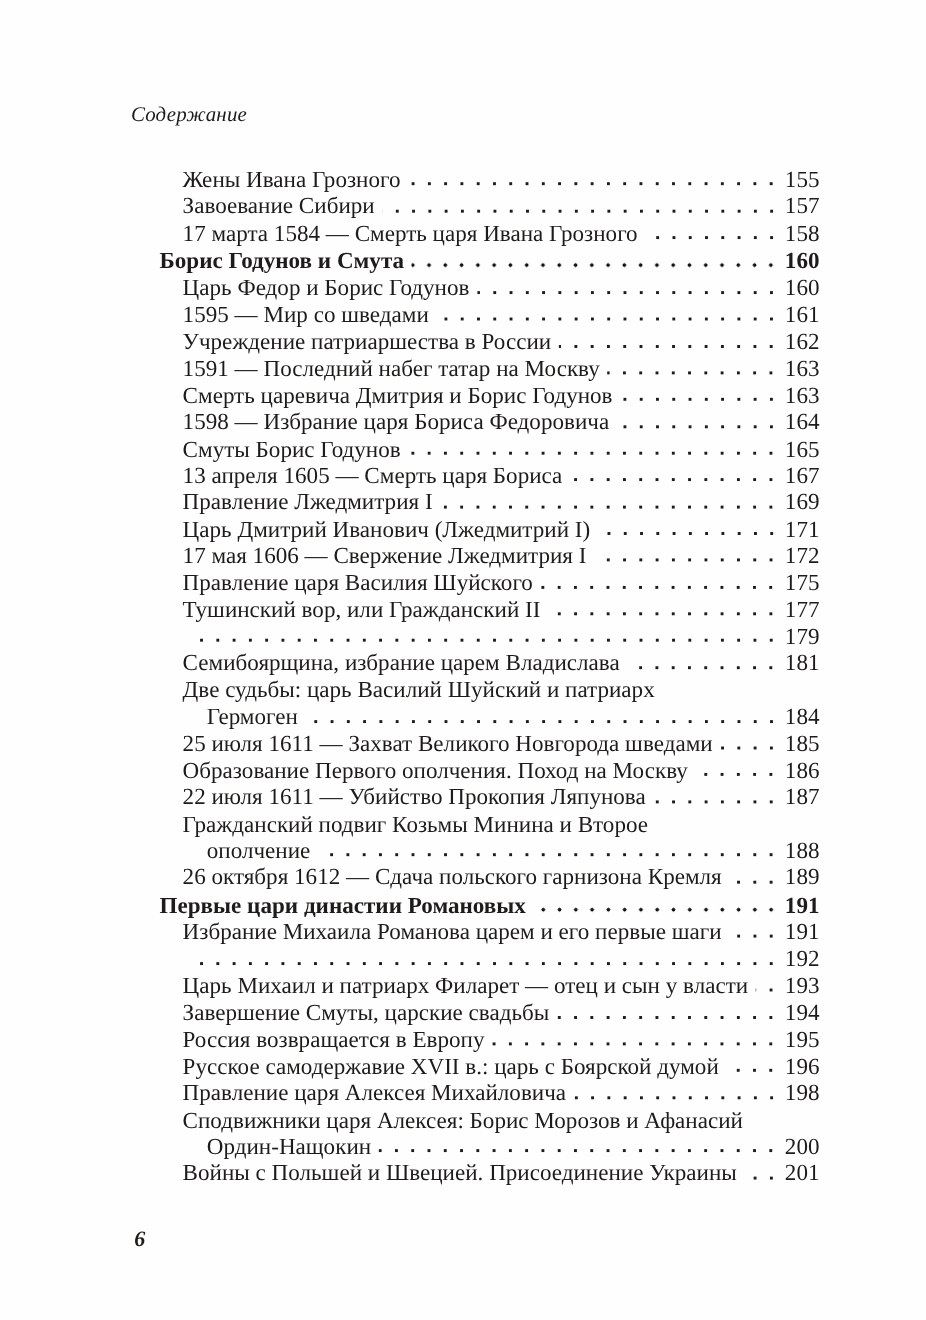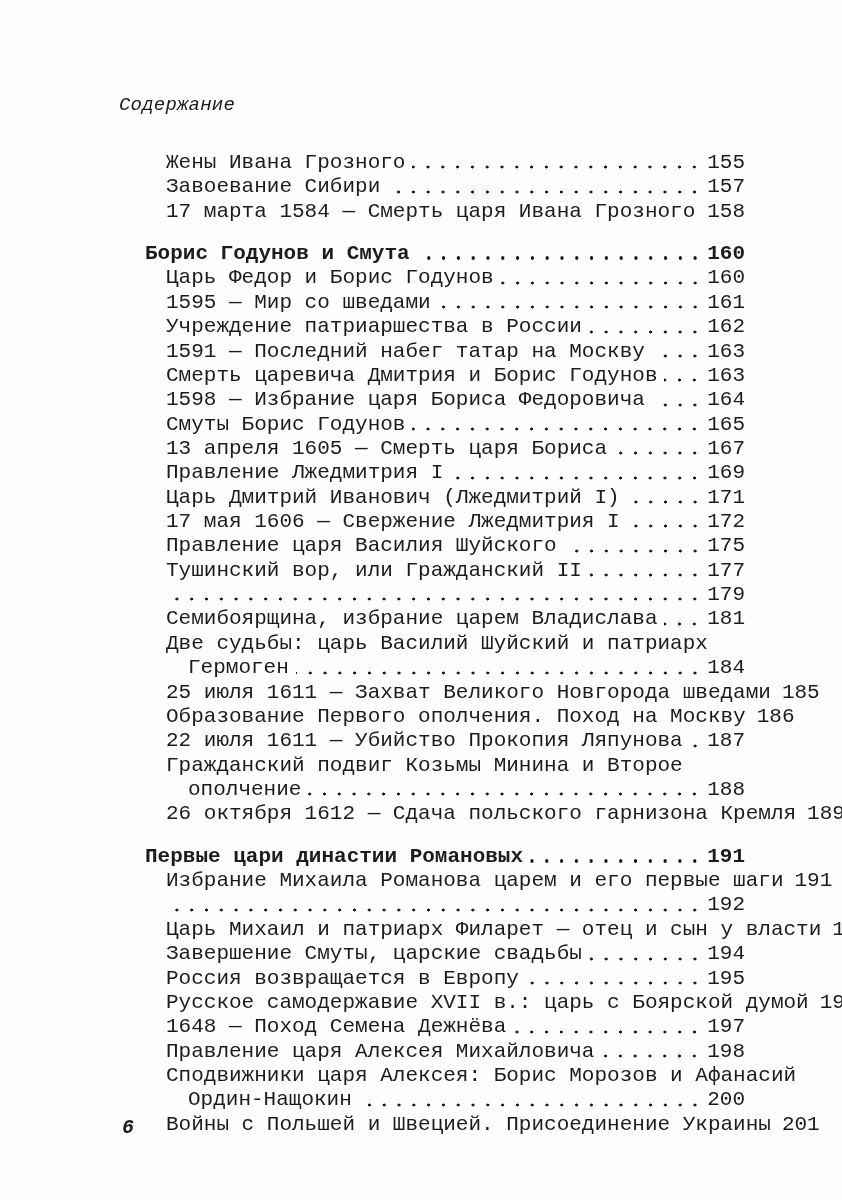--- a/index.html
+++ b/index.html
@@ -9,21 +9,21 @@
   html,body{margin:0;padding:0;}
   body{
     width:842px;height:1200px;
     background:var(--paper);
     font-family:"Liberation Serif","DejaVu Serif",serif;
     color:var(--ink);
     overflow:hidden;
   }
   .page{
     position:relative;
-    width:842px;height:1156px;font-family:Liberation Mono, monospace;
+    width:842px;height:1156px;
   }
   .toc-header{
     position:absolute;
     left:119px;top:94px;
     font-style:italic;
     font-size:19px;
     line-height:22px;
     letter-spacing:0.2px;
   }
   .toc{
@@ -33,21 +33,21 @@
     width:600px; 
   }
   .row{
     display:flex;
     align-items:baseline;
     height:24.37px;
     line-height:24.37px;
     font-size:21px;
     white-space:nowrap;
   }
-  .row.s{font-weight:bold;margin-top:18px;align-items:center;}
+  .row.s{font-weight:bold;margin-top:1px;align-items:center;}
   .row.e{padding-left:21px;}
   .row.c{padding-left:43px;align-items:center;}
   .entry-title{flex:0 0 auto;}
   .leader{
     flex:1 1 auto;
     align-self:stretch;
     margin-left:7px;
     margin-right:4px;
     background-image:radial-gradient(circle,var(--ink) 1.35px,rgba(29,28,26,0) 1.7px);
     background-size:14.8px 8px;
@@ -231,25 +231,20 @@
         <span class="entry-title">Россия возвращается в Европу</span>
         <span class="leader"></span>
         <span class="entry-page">195</span>
       </div>
       <div class="row e">
         <span class="entry-title">Русское самодержавие XVII в.: царь с Боярской думой</span>
         <span class="leader"></span>
         <span class="entry-page">196</span>
       </div>
       <div class="row e">
-        <span class="entry-title">1648 — Поход Семена Дежнёва</span>
-        <span class="leader"></span>
-        <span class="entry-page">197</span>
-      </div>
-      <div class="row e">
         <span class="entry-title">Правление царя Алексея Михайловича</span>
         <span class="leader"></span>
         <span class="entry-page">198</span>
       </div>
       <div class="row e">
         <span class="entry-title">Сподвижники царя Алексея: Борис Морозов и Афанасий</span>
       </div>
       <div class="row c">
         <span class="entry-title">Ордин-Нащокин</span>
         <span class="leader"></span>

